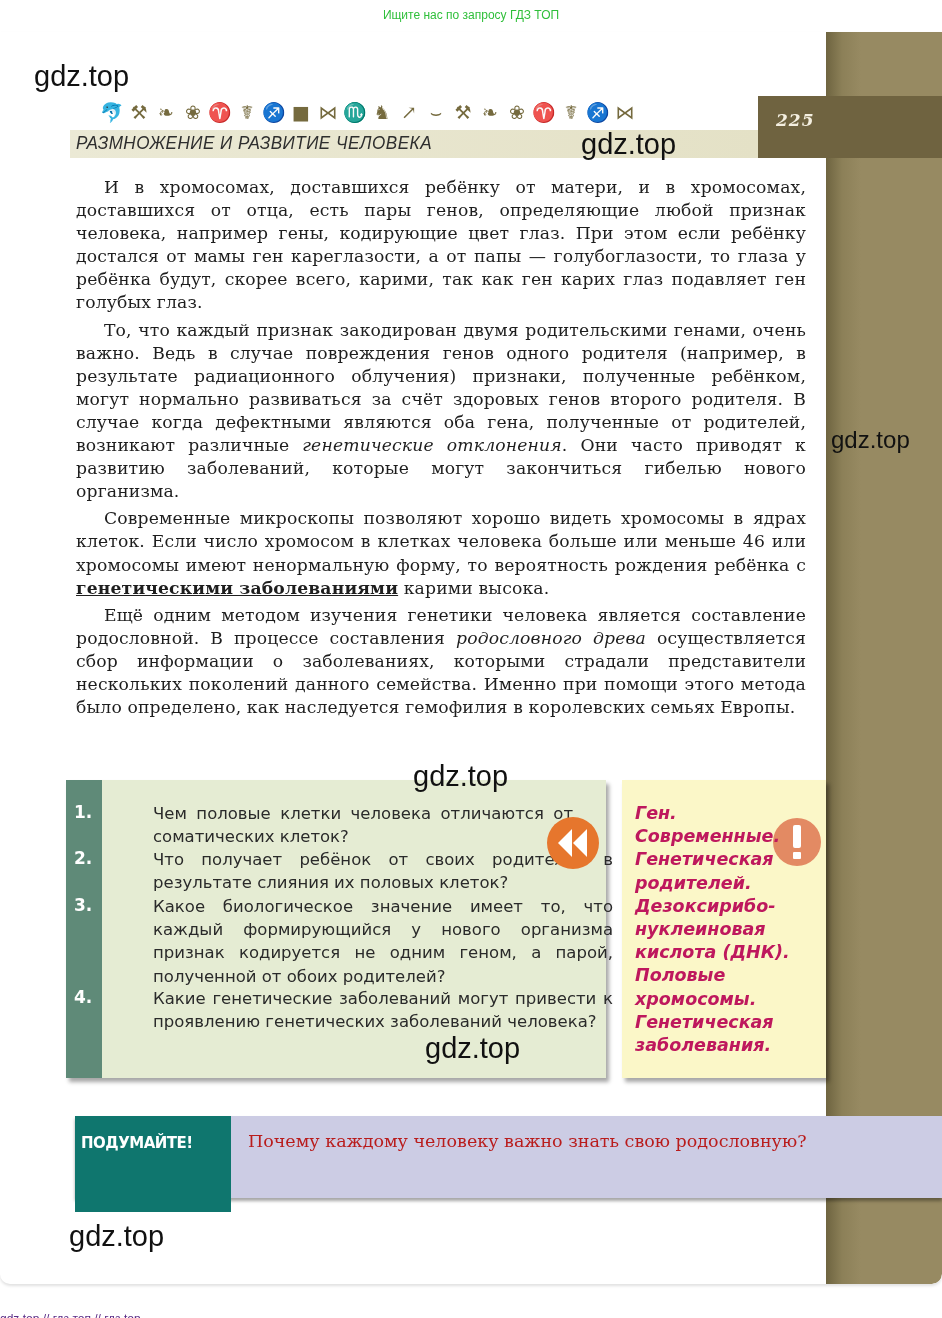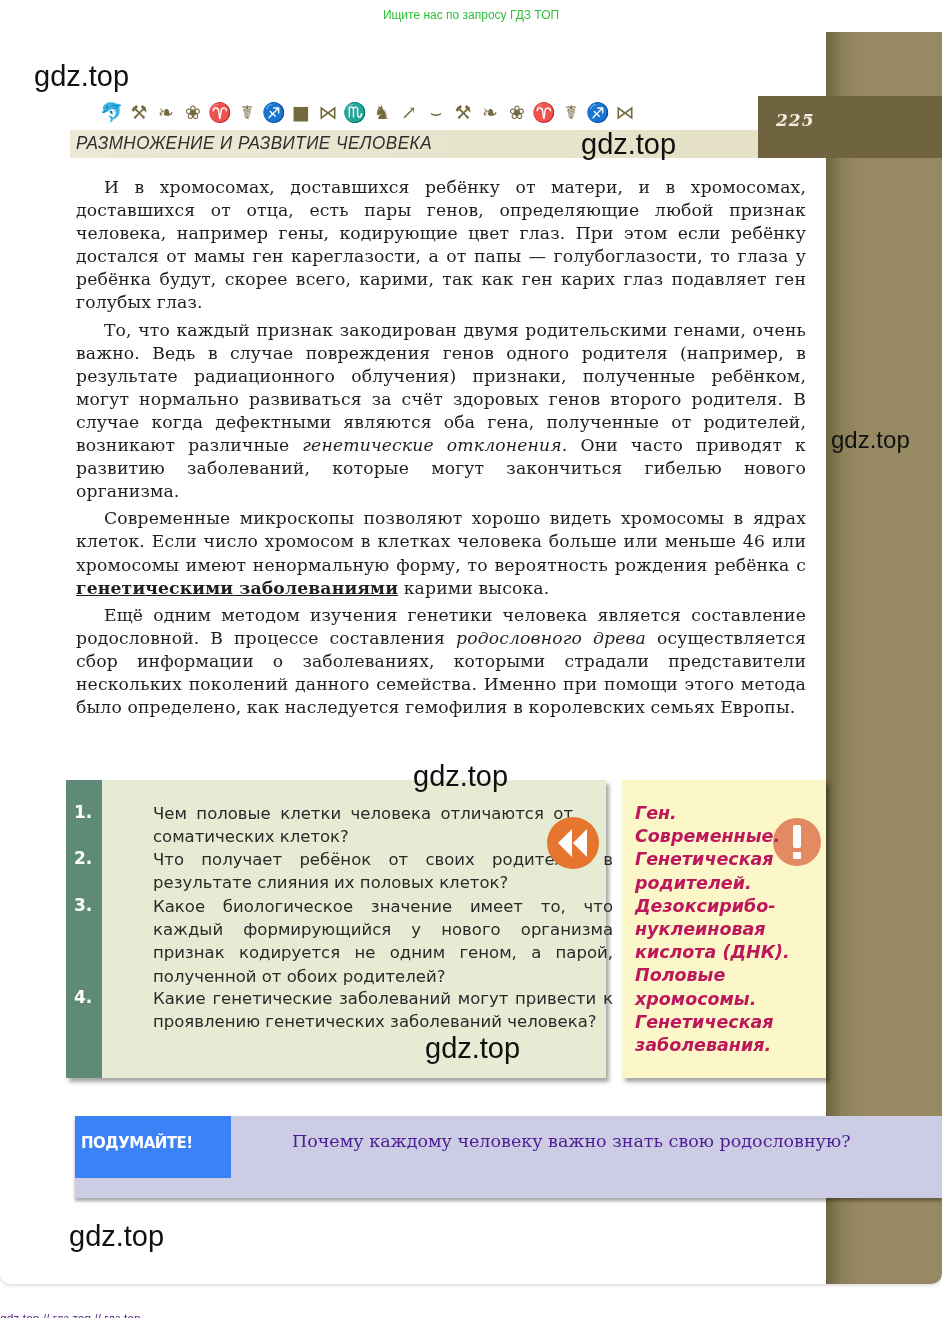--- a/index.html
+++ b/index.html
@@ -101,32 +101,32 @@
   .excl-icon {
     position: absolute; left: 773px; top: 786px; width: 48px; height: 48px;
     border-radius: 50%; background: #e38a63;
   }
   .think-box {
     position: absolute; left: 75px; top: 1084px; width: 867px; height: 82px;
     background: #cccce4;
     box-shadow: 0 3px 3px rgba(0,0,0,0.35);
   }
   .think-label {
-    position: absolute; left: 0; top: 0; width: 156px; height: 62px;
-    background: #3b82f6;
+    position: absolute; left: 0; top: 0; width: 156px; height: 96px;
+    background: #0f766e;
   }
   .think-label span {
     position: absolute; left: 6px; top: 18px;
     font-family: "DejaVu Sans", sans-serif; font-weight: bold; font-size: 15px;
     color: #ffffff; letter-spacing: -0.5px;
   }
   .think-text {
     position: absolute; left: 173px; top: 14px; width: 565px;
     font-family: "DejaVu Serif", serif; font-size: 17.5px; line-height: 23px;
-    color: #4c1d95; text-align: justify; margin-left: 44px;
+    color: #b91c1c; text-align: justify;
   }
   .footer {
     position: absolute; left: 0; top: 1290px; width: 942px; text-align: left;
     font-family: "Liberation Sans", sans-serif; font-size: 12px; color: #5a2c86; margin-top: 22px;
   }
 </style>
 </head>
 <body>
 
 <div class="top-banner">Ищите нас по запросу ГДЗ ТОП</div>

